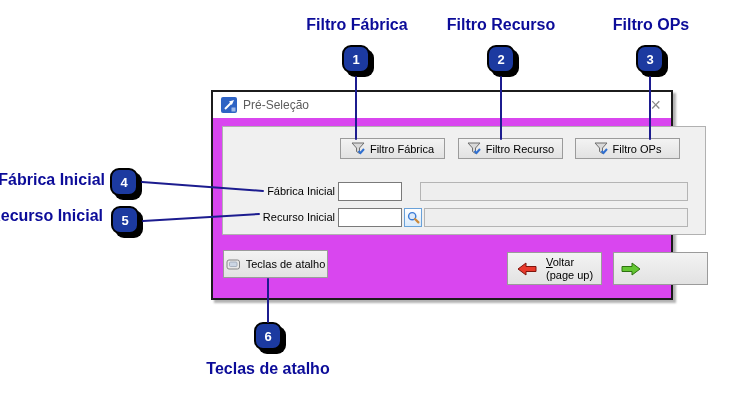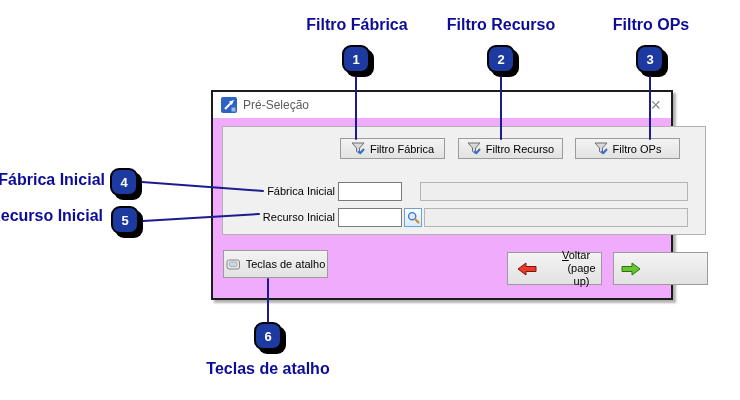--- a/index.html
+++ b/index.html
@@ -30,21 +30,21 @@
   .pb2 { left:487px; top:45px; }
   .pb3 { left:636px; top:45px; }
   .pb4 { left:110px; top:168px; }
   .pb5 { left:111px; top:206px; }
   .pb6 { left:254px; top:322px; }
   .connectors { position:absolute; left:0; top:0; z-index:50; pointer-events:none; }
 
   
   .dialog {
     position:absolute; left:211px; top:90px; width:462px; height:210px;
-    background:#f0abfc; border:2px solid #1c1c1c;
+    background:#d946ef; border:2px solid #1c1c1c;
     box-shadow:3px 3px 2px rgba(0,0,0,0.30); z-index:10;
   }
   .titlebar {
     position:absolute; left:0; top:0; width:100%; height:26px; background:#ffffff;
     display:flex; align-items:center; padding:0 8px; gap:6px;
   }
   .app-icon { width:16px; height:16px; flex:0 0 auto; display:block; }
   .title { font-size:12px; color:#5c5c5c; }
   .close {
     position:absolute; right:10px; top:2px; font-size:18px; line-height:22px;
@@ -77,21 +77,21 @@
     background:linear-gradient(#ffffff,#d9eafb); border:1px solid #6aa1d8;
     display:flex; align-items:center; justify-content:center; padding:0; cursor:pointer;
   }
   .dfield {
     position:absolute; height:19px; background:#eeeeee; border:1px solid #b4b4b4;
   }
   .df1 { left:207px; top:90px; width:268px; }
   .df2 { left:211px; top:116px; width:264px; }
   .shortcut { left:10px; top:158px; width:105px; height:28px; }
   .navbtn { top:160px; width:95px; height:33px; }
-  .voltar { left:294px; justify-content:flex-start; padding-left:9px; gap:25px; }
+  .voltar { left:294px; justify-content:flex-start; padding-left:9px; gap:9px; }
   .avancar { left:400px; justify-content:space-between; padding:0 7px; }
   .btn-text { display:flex; flex-direction:column; align-items:flex-start; line-height:13px; font-size:11px; }
   .accel { display:block; }
   .accel::first-letter { text-decoration:underline; }
   .icon { display:flex; align-items:center; }
 </style>
 </head>
 <body>
 
 <div class="ann-label ann-center t1">Filtro Fábrica</div>

